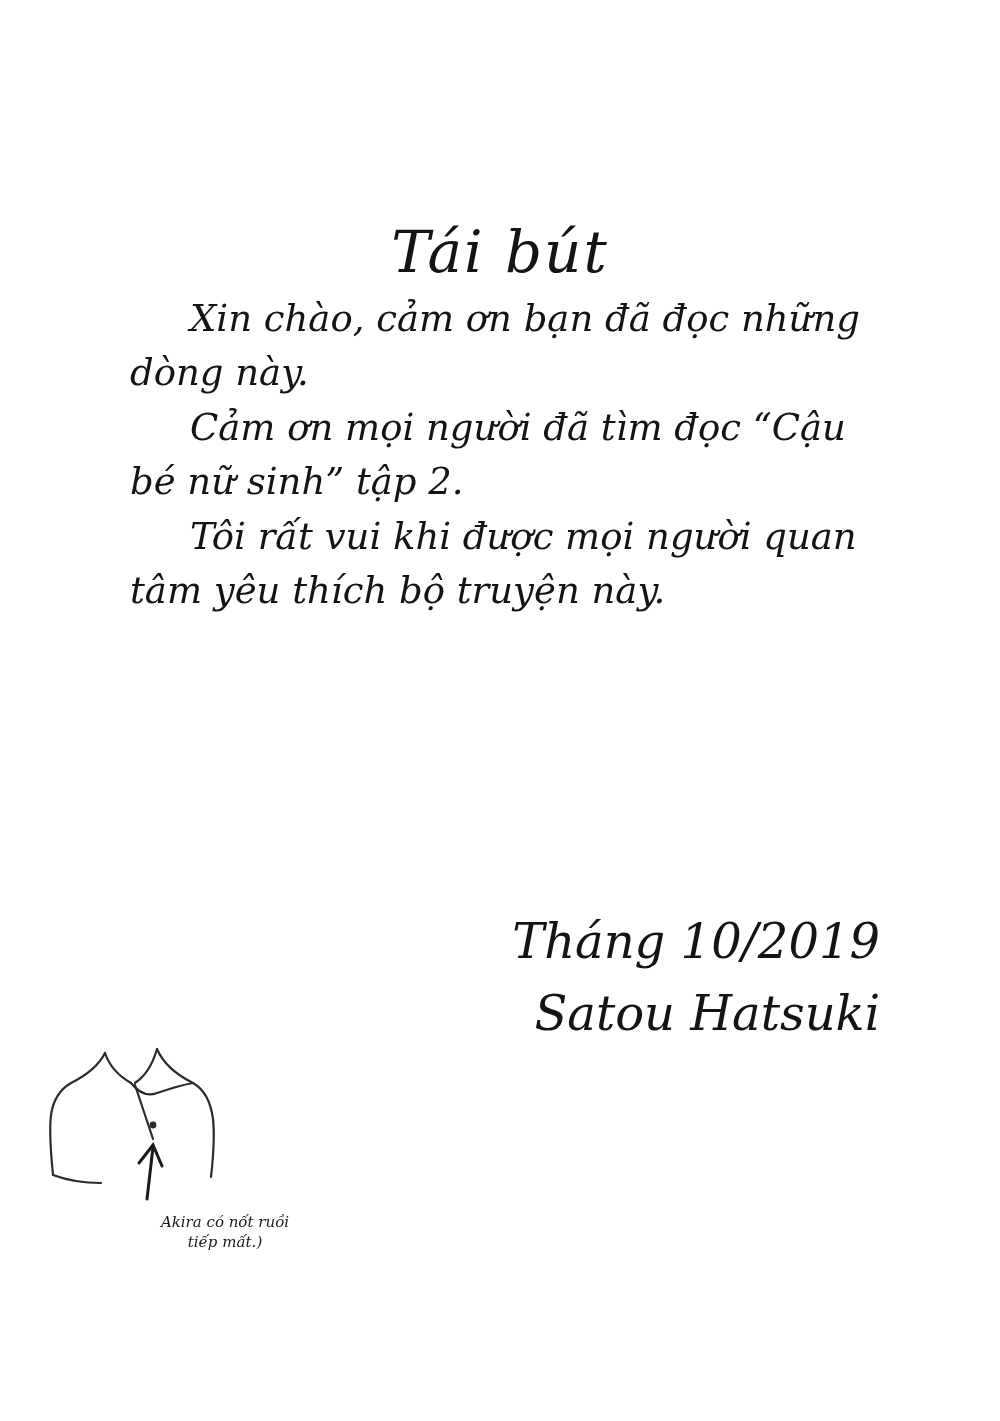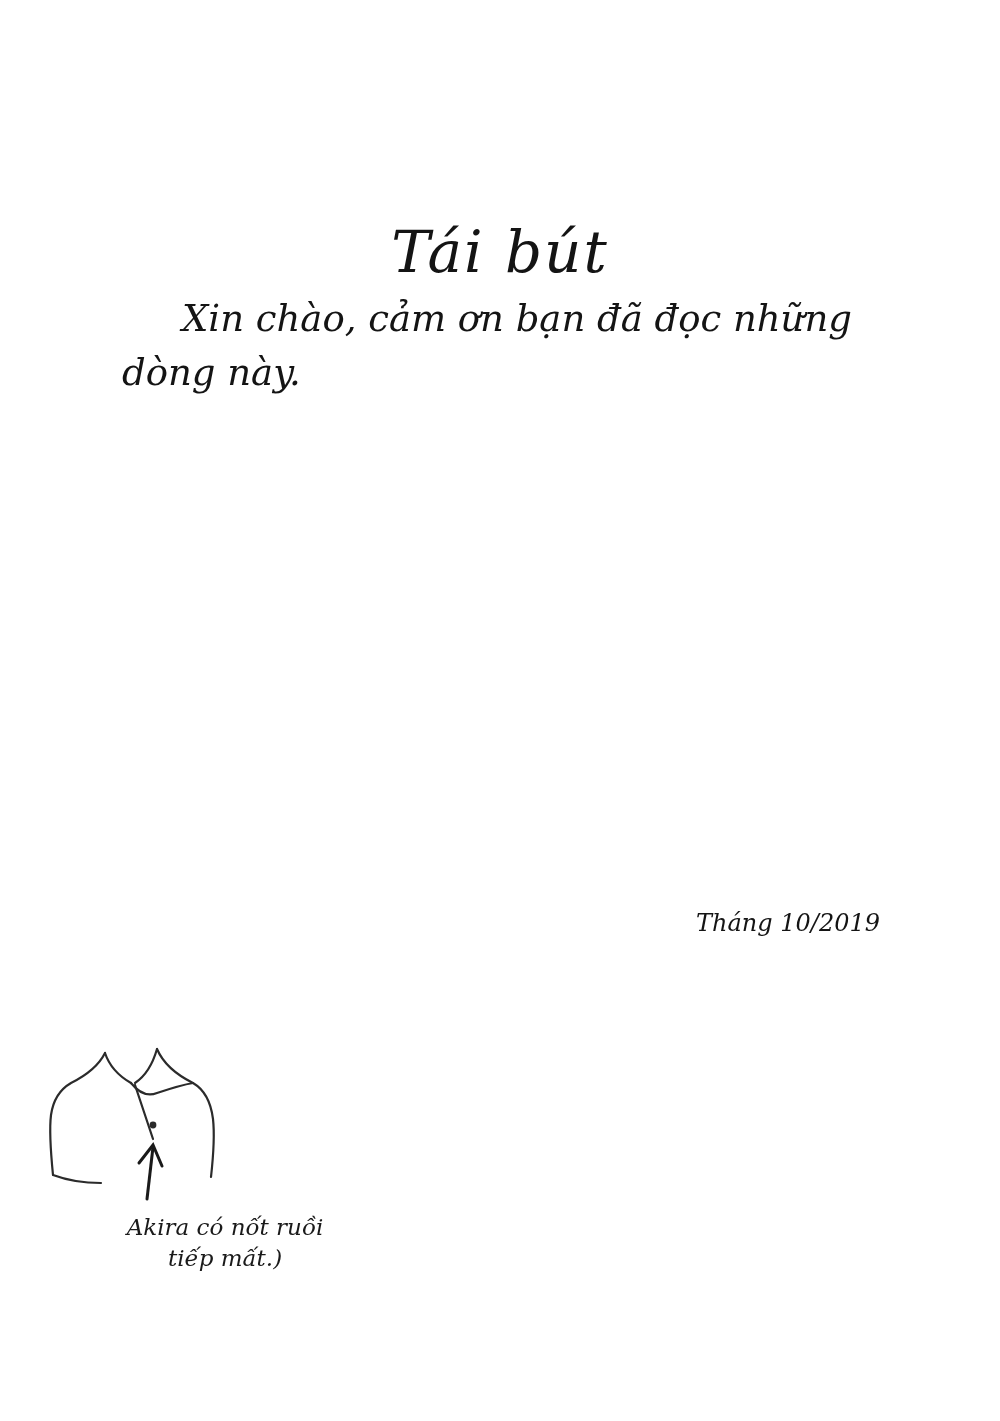--- a/index.html
+++ b/index.html
@@ -35,74 +35,77 @@
     top: 292px;
     left: 118px;
     width: 760px;
     font-family: "DejaVu Serif", serif;
     font-style: italic;
     font-size: 37px;
     line-height: 1.47;
     color: #141414;
   }
   .para {
-    margin: 0 0 0 4px;
+    margin: 0 0 0 12px;
     text-indent: 60px;
   }
   .para.justify {
     text-align: justify;
   }
 
   .signature-block {
     position: absolute;
     top: 905px;
     left: 0;
     width: 880px;
     text-align: right;
     font-family: "DejaVu Serif", serif;
     font-style: italic;
-    font-size: 24px;
+    font-size: 48px;
     line-height: 1.5;
     color: #141414;
   }
 
   .sketch {
     position: absolute;
     top: 1035px;
     left: 35px;
     width: 260px;
     height: 200px;
   }
 
   .caption {
     position: absolute;
     top: 1212px;
     left: 75px;
     width: 300px;
     text-align: center;
     font-family: "DejaVu Serif", serif;
     font-style: italic;
-    font-size: 23px;
+    font-size: 15px;
     line-height: 1.35;
     color: #1a1a1a;
   }
 </style>
 </head>
 <body>
 
 <div class="page">
 
   <div class="afterword-title">Tái bút</div>
 
   <div class="body-text">
     <p class="para">Xin chào, cảm ơn bạn đã đọc những dòng này.</p>
+    <p class="para">Cảm ơn mọi người đã tìm đọc “Cậu bé nữ sinh” tập 2.</p>
+    <p class="para">Tôi rất vui khi được mọi người quan tâm yêu thích bộ truyện này.</p>
   </div>
 
   <div class="signature-block">
     <div>Tháng 10/2019</div>
+    <div>Satou Hatsuki</div>
   </div>
 
   <div class="sketch">
     <svg viewBox="0 0 260 200" width="260" height="200" aria-hidden="true">
       <g fill="none" stroke="#2b2b2b" stroke-width="2.2" stroke-linecap="round" stroke-linejoin="round">
 
         <path d="M70 18 C64 30, 52 40, 36 48 C24 55, 18 66, 16 80 C14 96, 16 120, 18 140"></path>
 
         <path d="M70 18 C74 30, 82 40, 96 48"></path>
 

